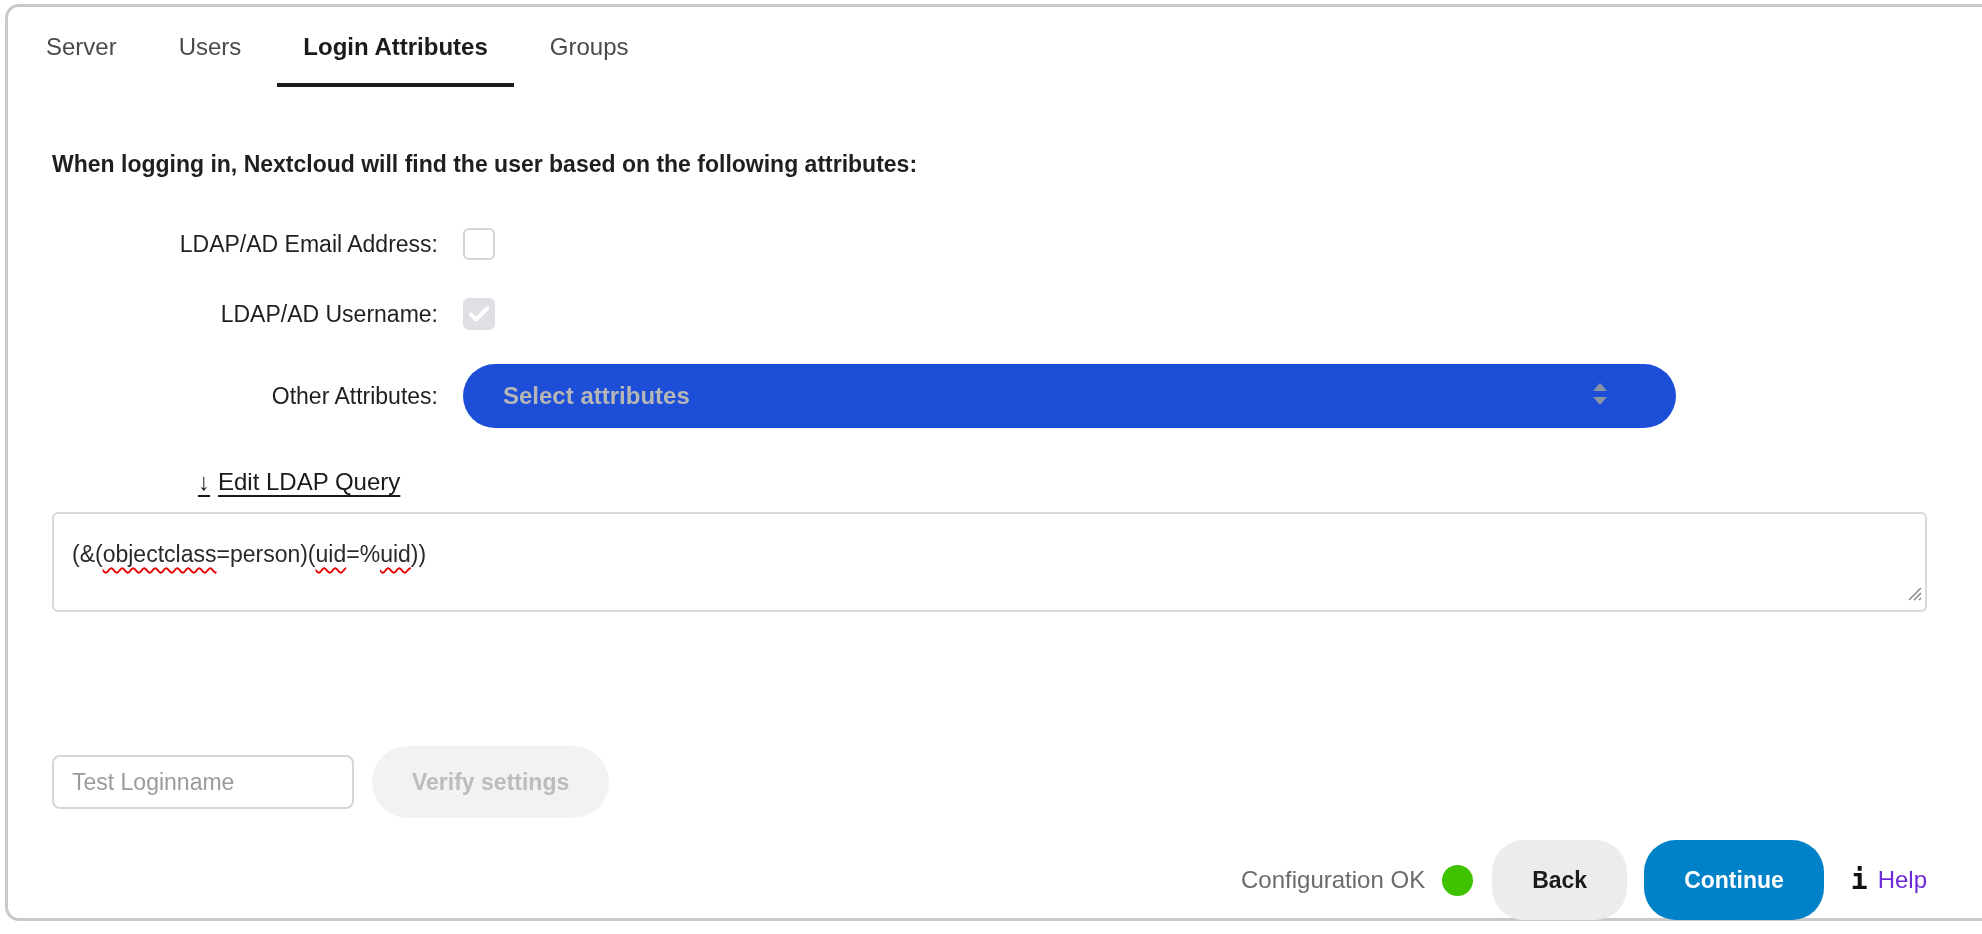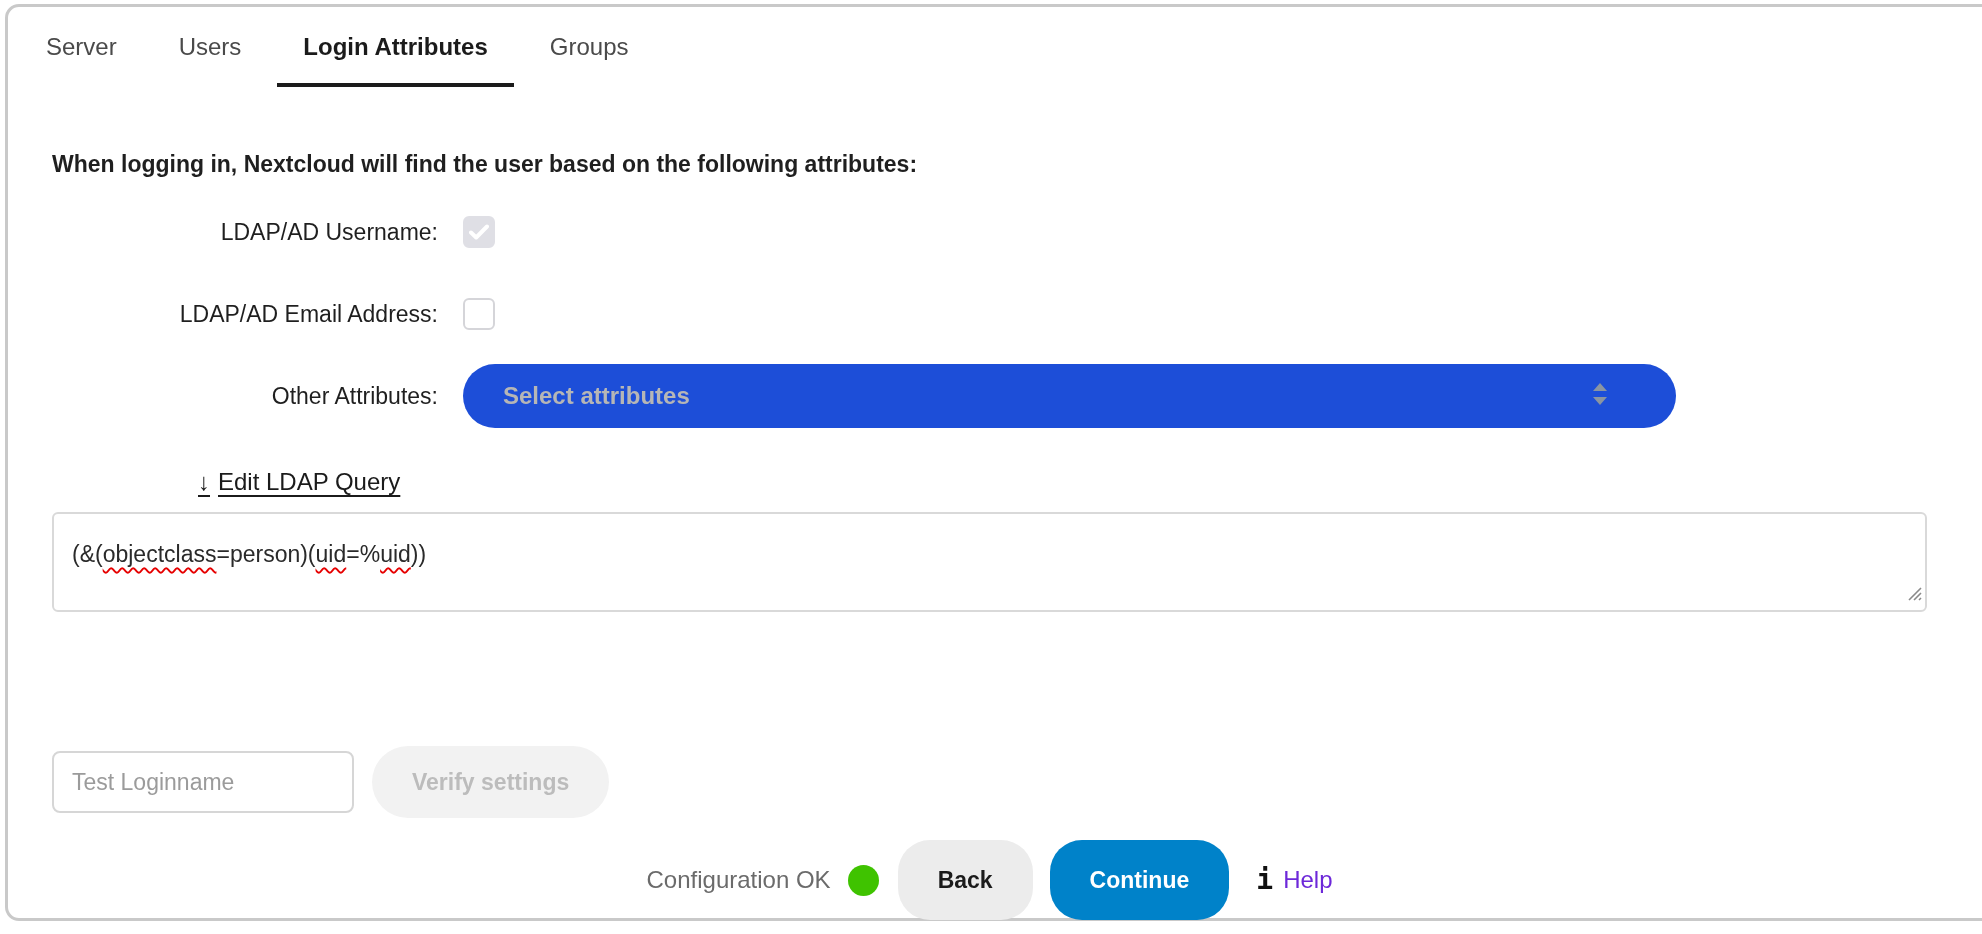--- a/index.html
+++ b/index.html
@@ -134,21 +134,21 @@
     cursor: nwse-resize;
   }
   
   .test-row {
     display: flex;
     align-items: center;
     gap: 18px;
     margin-top: 134px;
   }
   .test-input {
-    width: 302px; height: 62px;
+    width: 302px; height: 54px;
     border: 2px solid #d6d6d6;
     border-radius: 8px;
     padding: 0 18px;
     font-size: 23px;
     color: #1b1b1b;
     font-family: "Liberation Sans", "DejaVu Sans", sans-serif;
     outline: none;
   }
   .test-input::placeholder { color: #9b9b9b; }
   .btn {
@@ -168,21 +168,21 @@
     background: #f2f2f2;
     color: #bcbcbc;
     cursor: default;
   }
   .btn.back { background: #ececec; color: #1b1b1b; }
   .btn.primary { background: #0082c9; color: #fff; }
   
   .footer-row {
     display: flex;
     align-items: center;
-    justify-content: center;
+    justify-content: flex-end;
     gap: 17px;
     margin-top: 22px;
   }
   .status-text { font-size: 24px; color: #6b6b6b; }
   .status-dot {
     width: 31px; height: 31px;
     border-radius: 50%;
     background: #3fc300;
     margin-right: 2px;
     flex: none;
@@ -205,36 +205,36 @@
   <div class="tabs">
     <div class="tab">Server</div>
     <div class="tab">Users</div>
     <div class="tab active">Login Attributes</div>
     <div class="tab">Groups</div>
   </div>
 
   <div class="content">
 
     <div class="intro">When logging in, Nextcloud will find the user based on the following attributes:</div>
+
+    <div class="form-row" style="margin-top:50px;">
+      <div class="form-label">LDAP/AD Email Address:</div>
+      <div class="form-control">
+        <div class="checkbox unchecked" aria-checked="false"></div>
+      </div>
+    </div>
 
     <div class="form-row" style="margin-top:38px;">
       <div class="form-label">LDAP/AD Username:</div>
       <div class="form-control">
         <div class="checkbox checked-disabled" aria-checked="true" aria-disabled="true">
           <svg width="20" height="16" viewBox="0 0 20 16">
             <path d="M2 8.5 L7.2 13.5 L18 2.5" fill="none" stroke="#fff" stroke-width="4" stroke-linecap="round" stroke-linejoin="round"></path>
           </svg>
         </div>
-      </div>
-    </div>
-
-    <div class="form-row" style="margin-top:50px;">
-      <div class="form-label">LDAP/AD Email Address:</div>
-      <div class="form-control">
-        <div class="checkbox unchecked" aria-checked="false"></div>
       </div>
     </div>
 
     <div class="form-row" style="margin-top:34px;">
       <div class="form-label">Other Attributes:</div>
       <div class="form-control">
         <div class="select-pill">
           <span class="select-placeholder">Select attributes</span>
           <span class="select-arrows">
             <svg width="16" height="22" viewBox="0 0 16 22">

